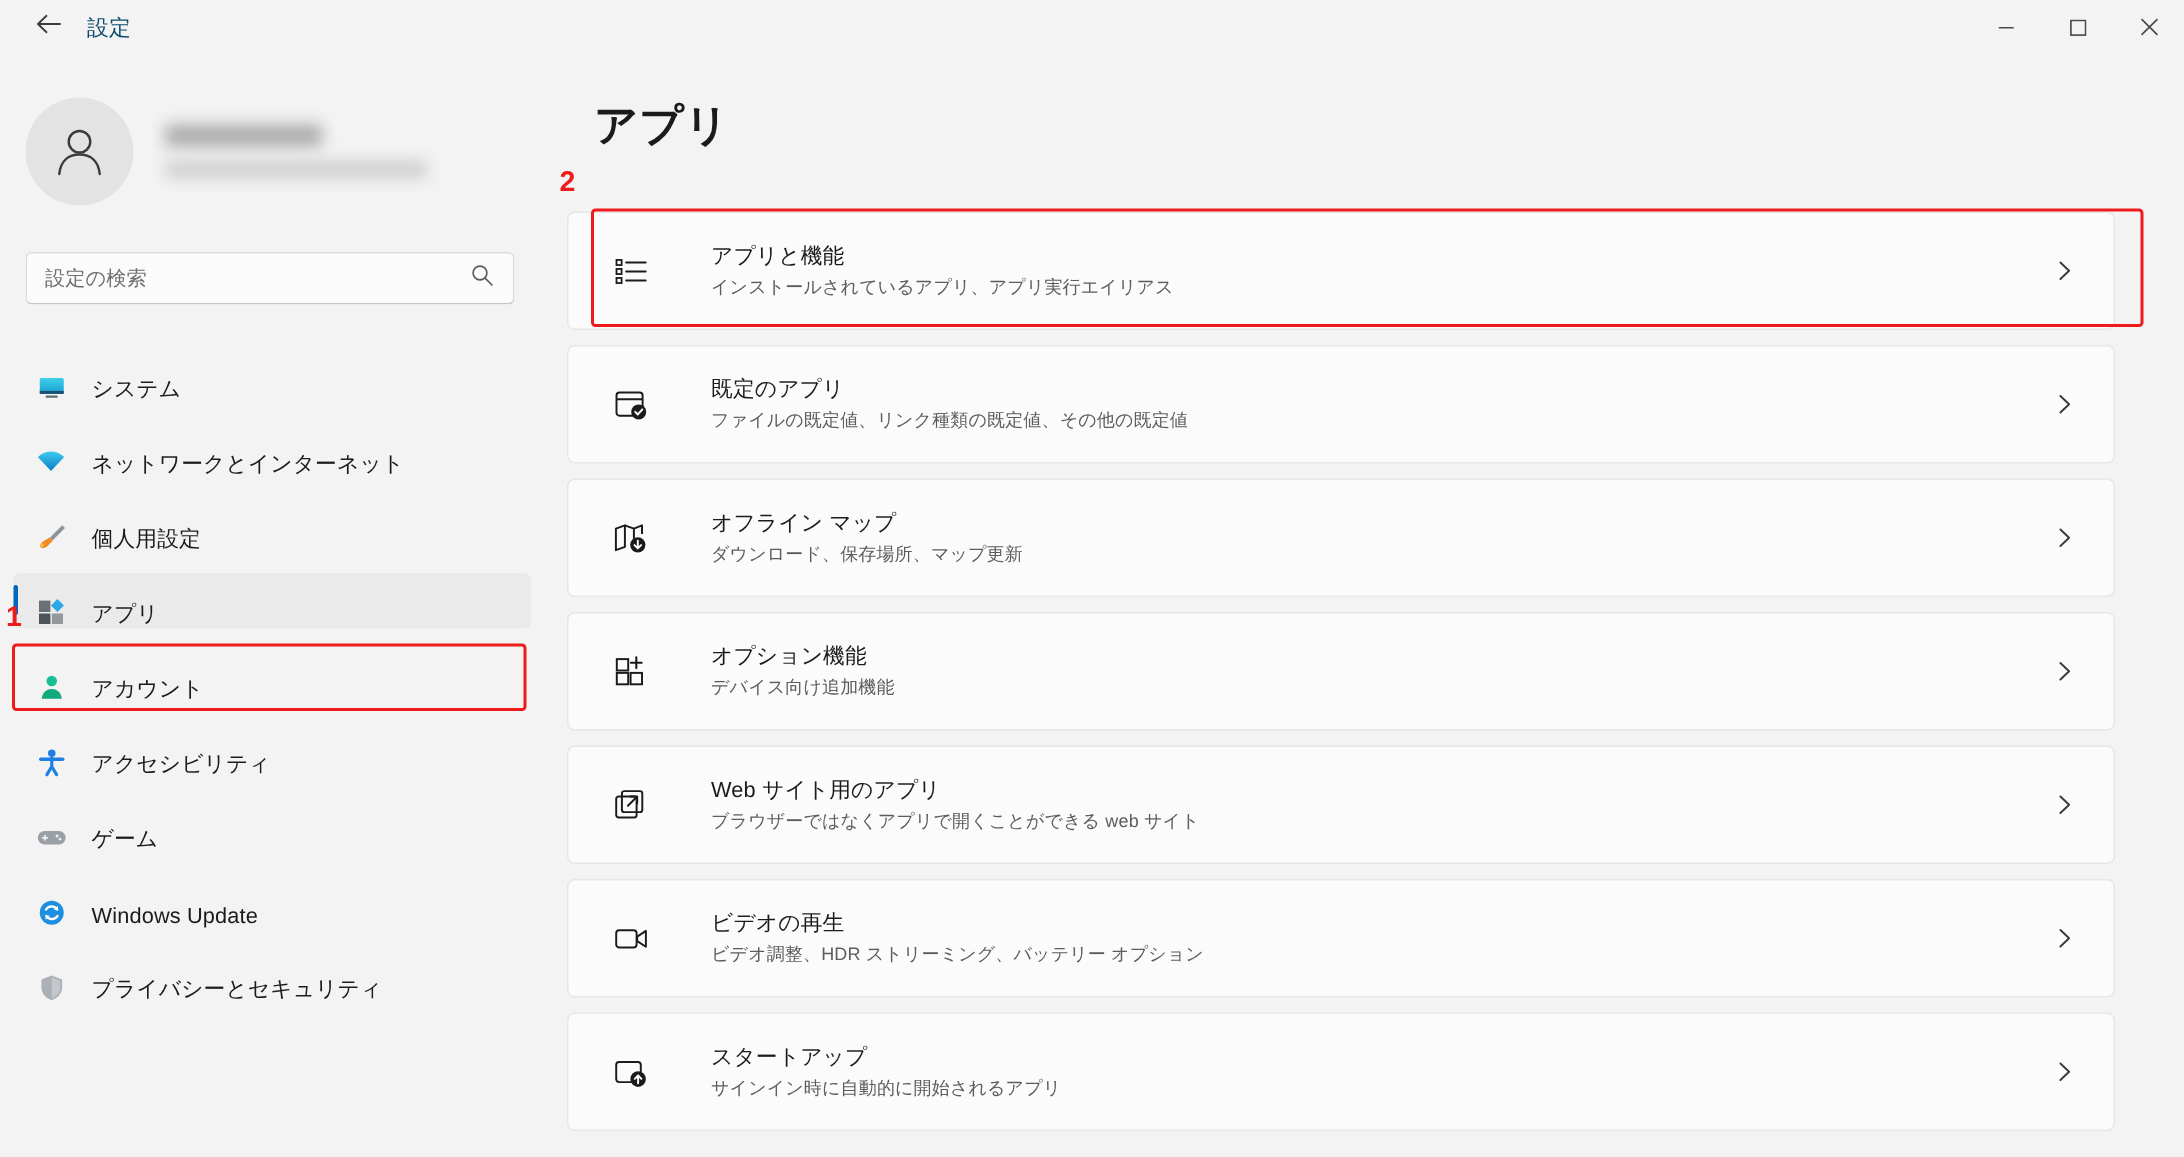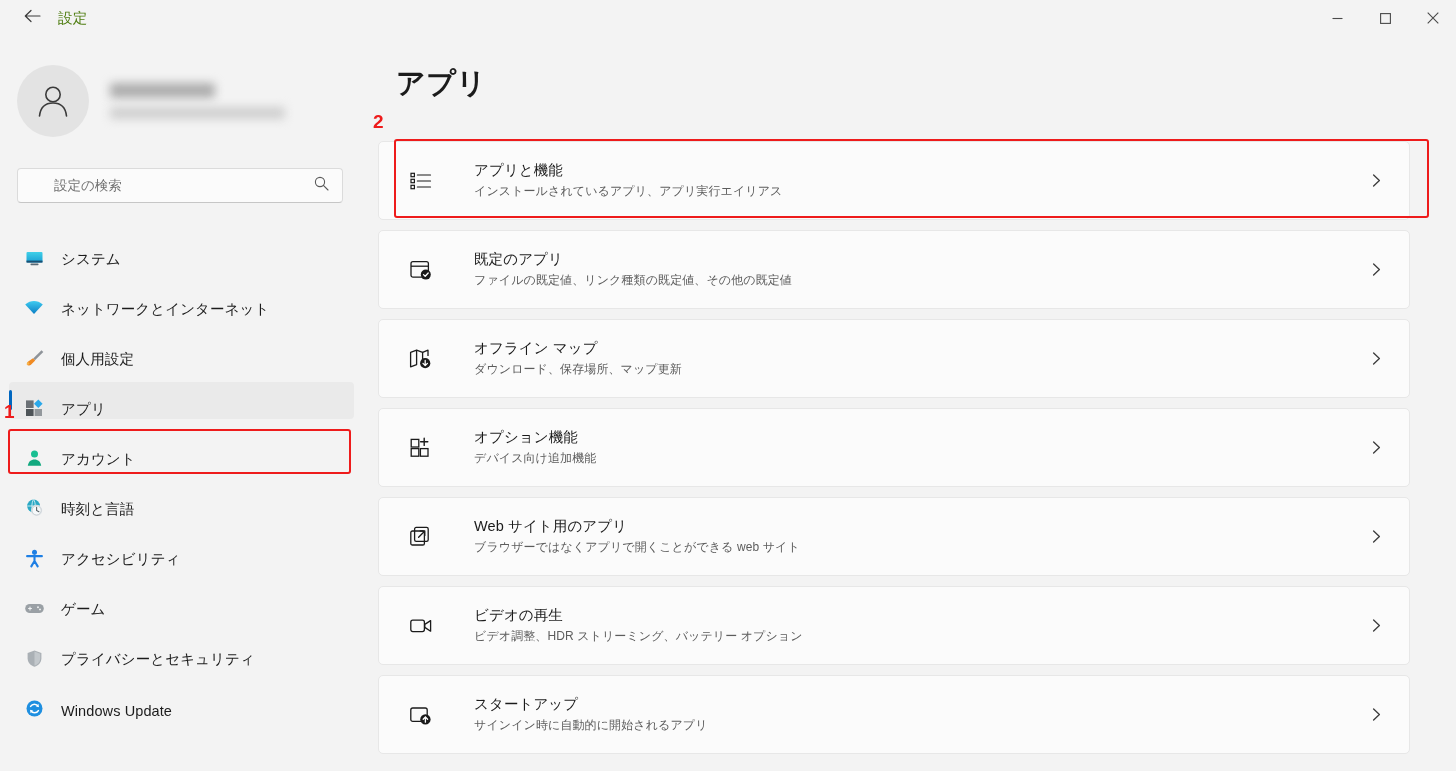--- a/index.html
+++ b/index.html
@@ -16,21 +16,21 @@
     background: #f3f3f3;
   }
   .back-btn {
     position: absolute; left: 18px; top: 6px;
     width: 28px; height: 24px;
     display: flex; align-items: center; justify-content: center;
     color: #3b3b3b;
   }
   .app-title {
     position: absolute; left: 58px; top: 9px;
-    font-size: 14.5px; color: #4d7c0f; letter-spacing: .2px;
+    font-size: 14.5px; color: #0c4a6e; letter-spacing: .2px;
   }
   .wincontrols { position: absolute; right: 0; top: 0; height: 36px; display: flex; }
   .wc {
     width: 47px; height: 36px;
     display: flex; align-items: center; justify-content: center;
     color: #4a4a4a;
   }
   .wc.min { margin-right: 1px; }
   .wc svg { display: block; }
 
@@ -61,21 +61,21 @@
     filter: blur(5px);
   }
 
   .searchbox {
     position: absolute; left: 17px; top: 132px;
     width: 326px; height: 35px;
     background: #fbfbfb;
     border: 1px solid #dbdbdb;
     border-bottom-color: #c6c6c6;
     border-radius: 4px;
-    display: flex; align-items: center; padding-left: 24px;
+    display: flex; align-items: center;
   }
   .searchbox .ph {
     margin-left: 12px; font-size: 13.5px; color: #707070;
     flex: 1;
   }
   .searchbox .mag { margin-right: 13px; color: #5a5a5a; }
 
   .navlist { position: absolute; left: 9px; top: 196px; width: 345px; }
   .navitem {
     position: relative;
@@ -256,32 +256,20 @@
     <div class="navitem">
       <span class="navicon">
         <svg width="19" height="19" viewBox="0 0 19 19">
           <circle cx="9.5" cy="5" r="3.5" fill="#18bf92"></circle>
           <path d="M2.8 16.8 C3.3 12.6 6 10.4 9.5 10.4 C13 10.4 15.7 12.6 16.2 16.8 Z" fill="#12a97f"></path>
         </svg>
       </span>
       <span class="navlabel">アカウント</span>
     </div>
 
-    <div class="navitem">
-      <span class="navicon">
-        <svg width="20" height="20" viewBox="0 0 20 20">
-          <circle cx="9.6" cy="8" r="6.4" fill="#2aa8c4"></circle>
-          <path d="M3.3 8 H16 M9.6 1.6 C7.4 4 7.4 12 9.6 14.4 C11.8 12 11.8 4 9.6 1.6" stroke="#d5eef4" stroke-width=".9" fill="none"></path>
-          <circle cx="12.6" cy="12.4" r="5.6" fill="#e3e7ea"></circle>
-          <circle cx="12.6" cy="12.4" r="4.6" fill="#f7f9fa" stroke="#b9c0c5" stroke-width=".7"></circle>
-          <path d="M12.6 9.3 V12.5 L14.9 13.7" stroke="#5b6368" stroke-width="1.1" fill="none" stroke-linecap="round"></path>
-        </svg>
-      </span>
-      <span class="navlabel">時刻と言語</span>
-    </div>
 
     <div class="navitem">
       <span class="navicon">
         <svg width="19" height="19" viewBox="0 0 19 19">
           <circle cx="9.5" cy="3.2" r="2.5" fill="#1e7fe4"></circle>
           <path d="M2.2 7.2 H16.8" stroke="#1e7fe4" stroke-width="2.3" stroke-linecap="round"></path>
           <path d="M9.5 6.4 V12.2 M9.5 12 L6.3 17.4 M9.5 12 L12.7 17.4" stroke="#1e7fe4" stroke-width="2.1" stroke-linecap="round" fill="none"></path>
         </svg>
       </span>
       <span class="navlabel">アクセシビリティ</span>
@@ -296,40 +284,40 @@
           <circle cx="14" cy="9.3" r=".95" fill="#f1f3f4"></circle>
           <circle cx="16" cy="11.4" r=".95" fill="#f1f3f4"></circle>
         </svg>
       </span>
       <span class="navlabel">ゲーム</span>
     </div>
 
     <div class="navitem">
       <span class="navicon">
         <svg width="19" height="19" viewBox="0 0 19 19">
-          <path d="M9.5 1.4 L16.4 4 V9.2 C16.4 13.6 13.3 16.5 9.5 17.8 C5.7 16.5 2.6 13.6 2.6 9.2 V4 Z" fill="#aab0b5"></path>
-          <path d="M9.5 2.6 L15.2 4.8 V9.2 C15.2 13 12.7 15.5 9.5 16.6 Z" fill="#c3c8cc"></path>
-        </svg>
-      </span>
-      <span class="navlabel">プライバシーとセキュリティ</span>
-    </div>
-
-    <div class="navitem">
-      <span class="navicon">
-        <svg width="19" height="19" viewBox="0 0 19 19">
           <circle cx="9.5" cy="9.5" r="8" fill="#1e8fe0"></circle>
           <path d="M13.2 7.4 A4.4 4.4 0 0 0 5.6 7.4" stroke="#fff" stroke-width="1.5" fill="none" stroke-linecap="round"></path>
           <path d="M5.8 11.6 A4.4 4.4 0 0 0 13.4 11.6" stroke="#fff" stroke-width="1.5" fill="none" stroke-linecap="round"></path>
           <path d="M13.6 4.8 L13.5 7.7 L10.8 7.5 Z" fill="#fff"></path>
           <path d="M5.4 14.2 L5.5 11.3 L8.2 11.5 Z" fill="#fff"></path>
         </svg>
       </span>
       <span class="navlabel">Windows Update</span>
     </div>
 
+    <div class="navitem">
+      <span class="navicon">
+        <svg width="19" height="19" viewBox="0 0 19 19">
+          <path d="M9.5 1.4 L16.4 4 V9.2 C16.4 13.6 13.3 16.5 9.5 17.8 C5.7 16.5 2.6 13.6 2.6 9.2 V4 Z" fill="#aab0b5"></path>
+          <path d="M9.5 2.6 L15.2 4.8 V9.2 C15.2 13 12.7 15.5 9.5 16.6 Z" fill="#c3c8cc"></path>
+        </svg>
+      </span>
+      <span class="navlabel">プライバシーとセキュリティ</span>
+    </div>
+
   </div>
 </div>
 
 <div class="main">
   <div class="page-title">アプリ</div>
 
   <div class="cards">
 
     <div class="card">
       <span class="card-icon">

